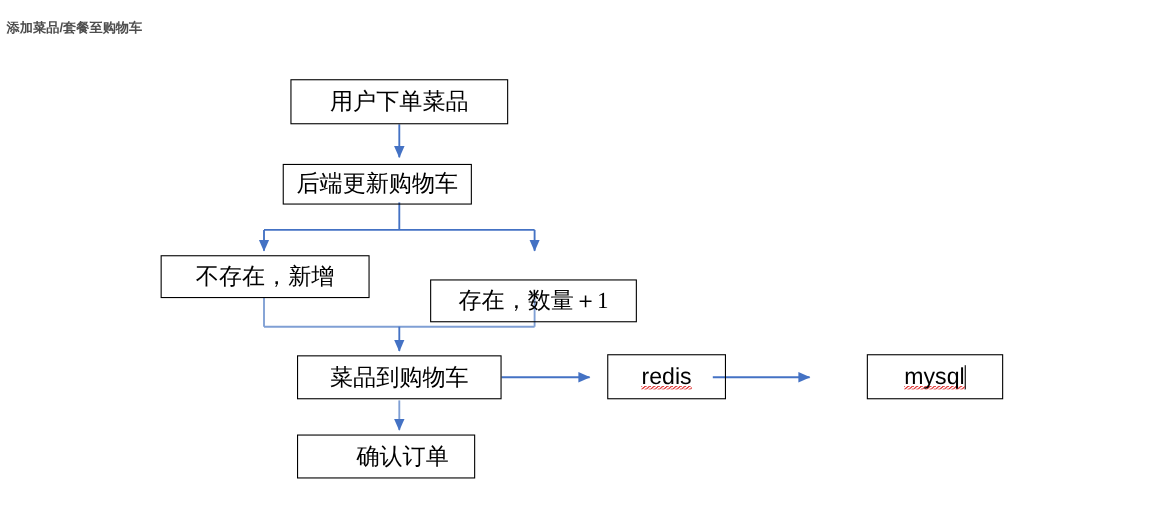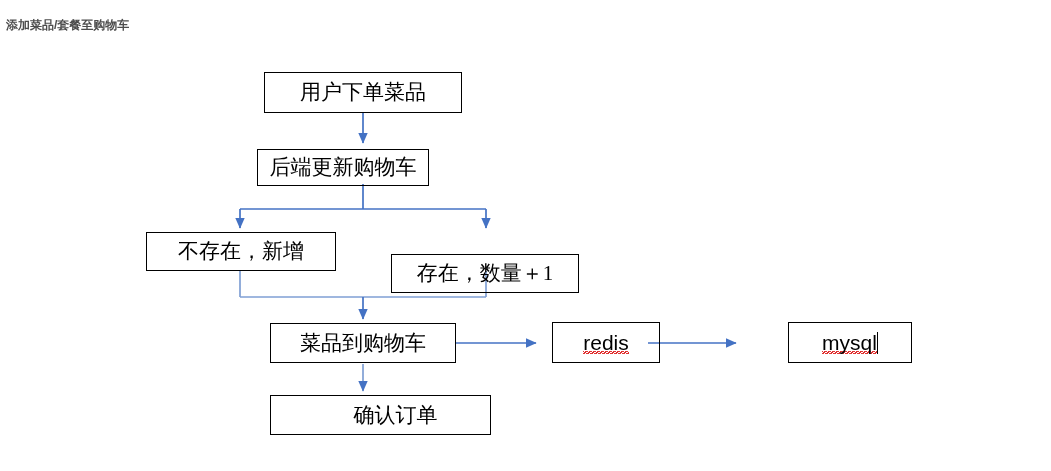--- a/index.html
+++ b/index.html
@@ -139,16 +139,16 @@
     <div class="node-box" style="left: 270px; top: 323px; width: 186px; height: 40px; border-color: rgb(0, 0, 0);">
       <span class="node-label" style="color: rgb(0, 0, 0);">菜品到购物车</span>
     </div>
     <div class="node-box" style="left: 540px; top: 322px; width: 108px; height: 41px; border-color: rgb(0, 0, 0); margin-left: 12px;">
       <span class="node-label latin misspelled" style="color: rgb(0, 0, 0);">redis</span>
     </div>
     <div class="node-box" style="left: 740px; top: 322px; width: 124px; height: 41px; border-color: rgb(0, 0, 0); margin-left: 48px;">
       <span class="node-label latin misspelled" style="color: rgb(0, 0, 0);">mysql</span>
       <span class="text-caret"></span>
     </div>
-    <div class="node-box" style="left: 270px; top: 395px; width: 221px; height: 40px; border-color: rgb(0, 0, 0); padding-left: 30px;">
+    <div class="node-box" style="left: 270px; top: 395px; width: 162px; height: 40px; border-color: rgb(0, 0, 0); padding-left: 30px;">
       <span class="node-label" style="color: rgb(0, 0, 0);">确认订单</span>
     </div>
   </div>
 
 </body></html>

